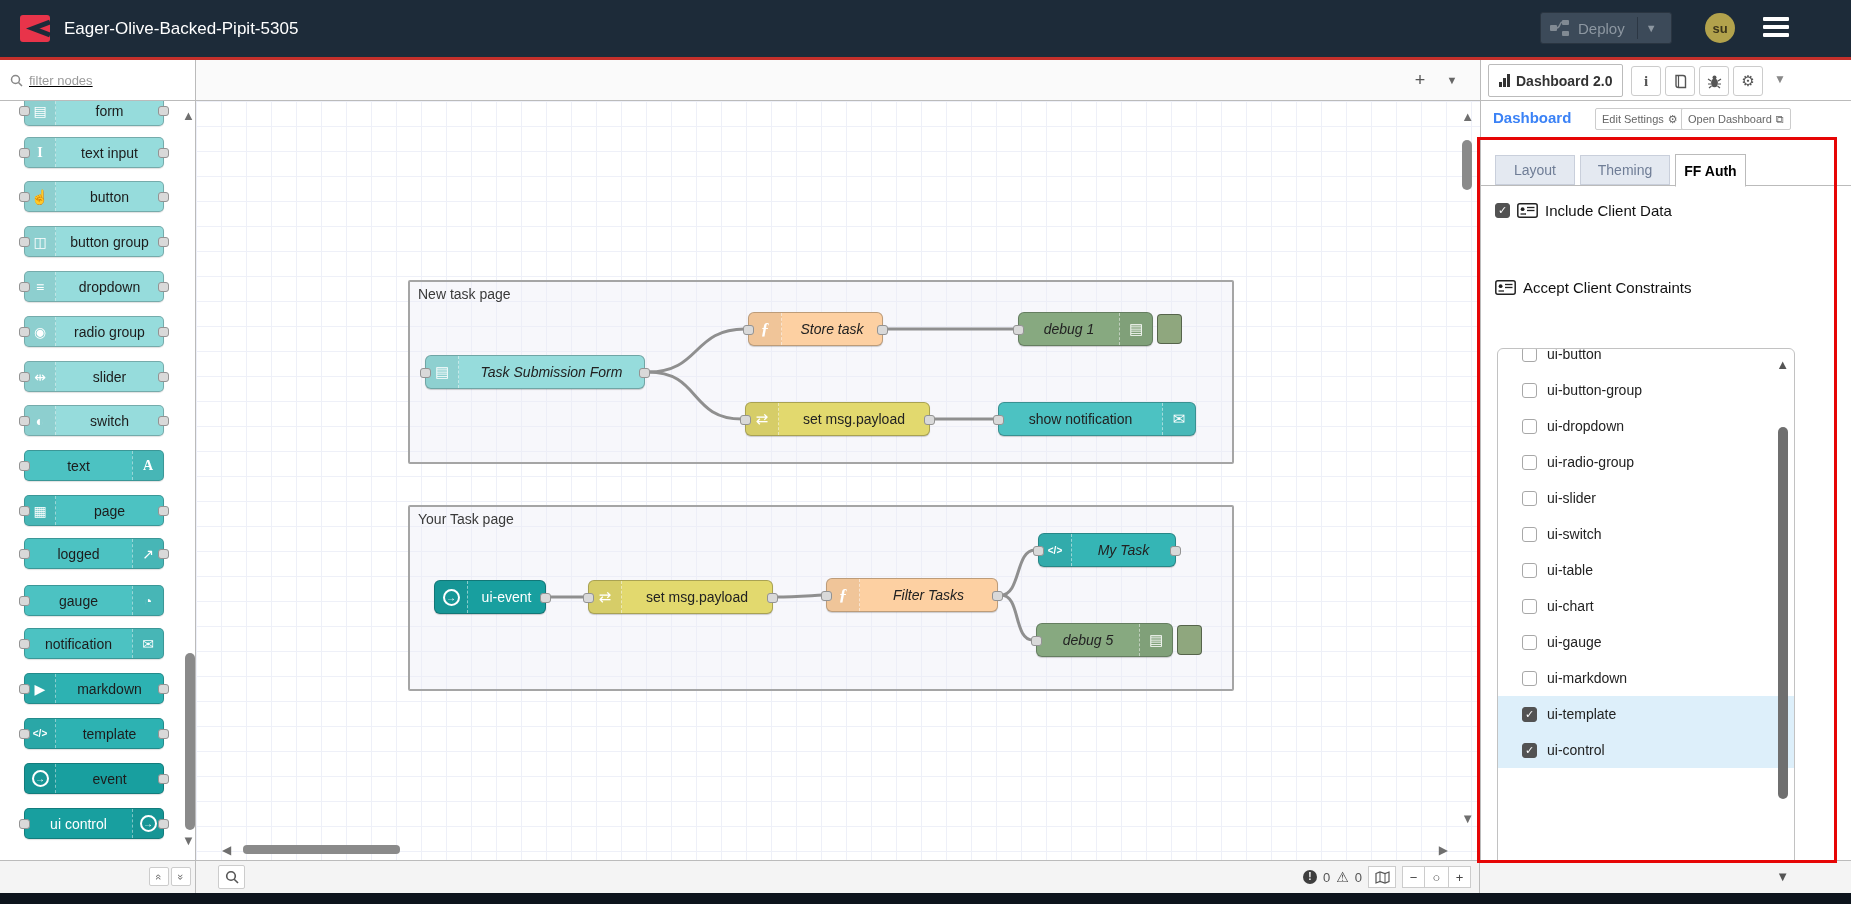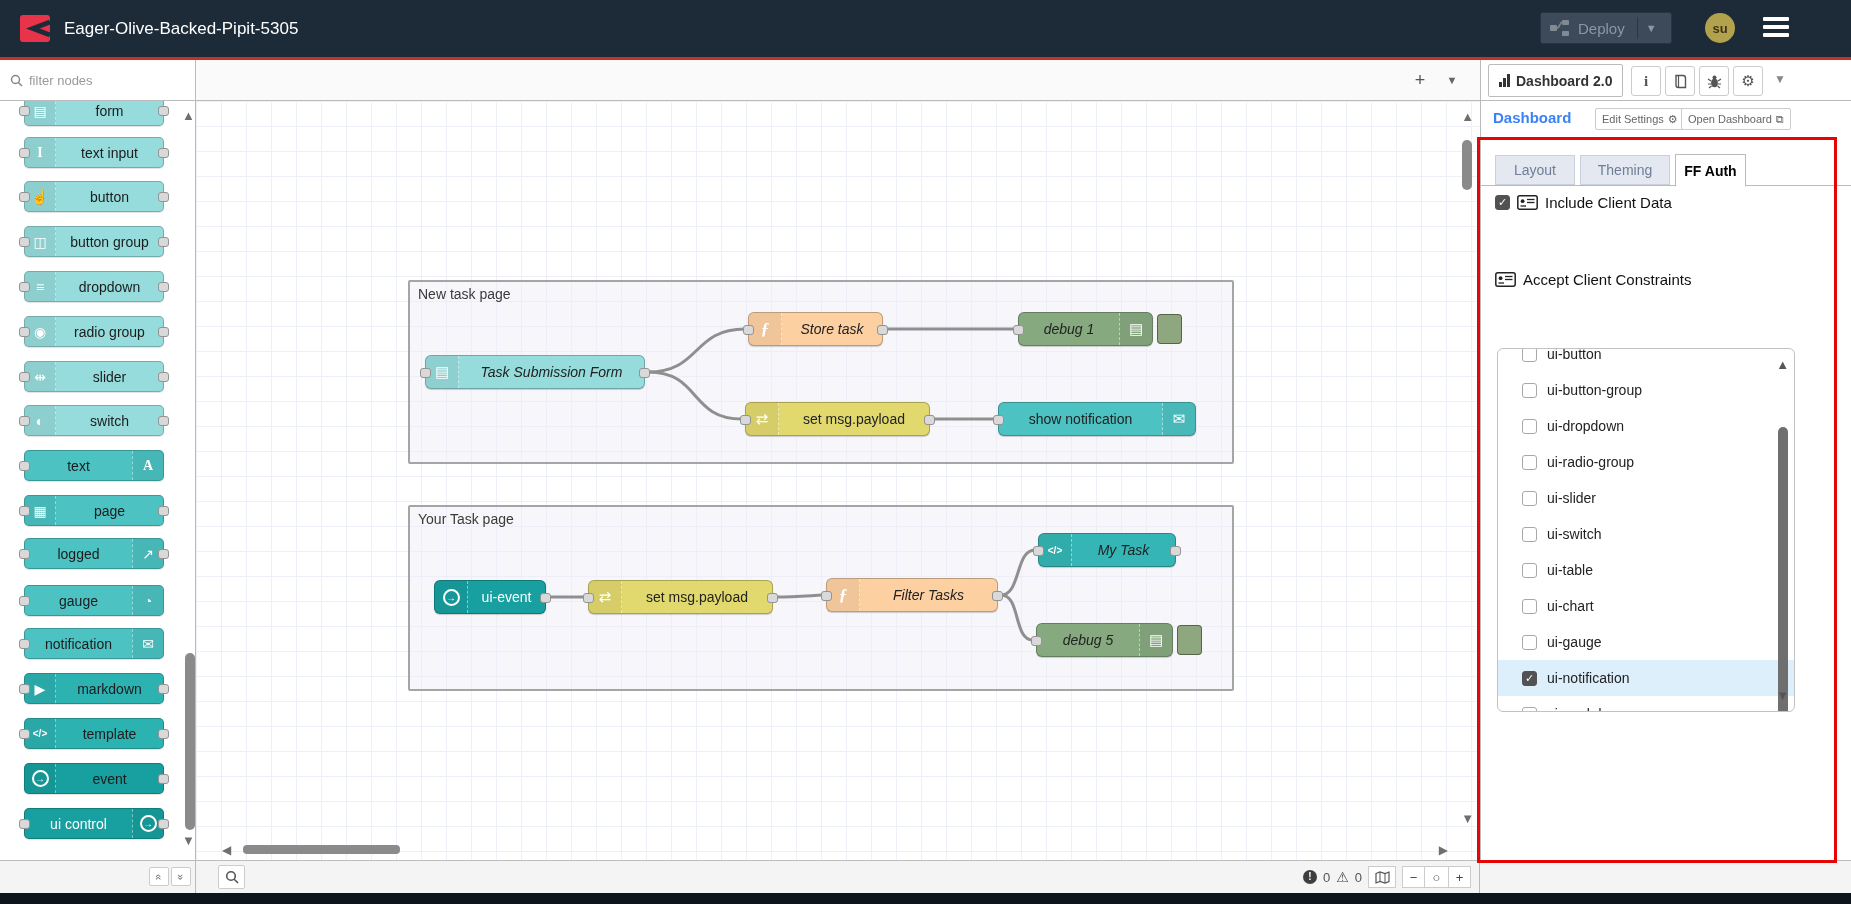--- a/index.html
+++ b/index.html
@@ -17,21 +17,21 @@
   .dep-ico{margin-left:9px;}
   .avatar{position:absolute;right:116px;top:13px;width:30px;height:30px;border-radius:50%;
           background:#b2a24c;color:#3c351a;font-weight:bold;font-size:13px;display:flex;
           align-items:center;justify-content:center;}
   .burger{position:absolute;right:62px;top:17px;width:26px;height:22px;cursor:pointer;}
   .burger div{height:4px;background:#fff;border-radius:1px;margin-bottom:4px;}
   
   .tbar{position:absolute;left:0;top:57px;width:100%;height:44px;border-top:3px solid #c5302b;
         border-bottom:1px solid #bbb;background:#fafafa;box-sizing:border-box;}
   .psearch{position:absolute;left:0;top:0;width:196px;height:40px;background:#fff;
-           border-right:1px solid #bbb;box-sizing:border-box;display:flex;align-items:center;}
+           border-right:1px solid #bbb;box-sizing:border-box;display:flex;align-items:center;text-decoration:underline;}
   .psearch .mag{margin:0 6px 0 10px;}
   .psearch .ph{color:#9a9a9a;font-size:13px;}
   .flowtab{position:absolute;left:198px;top:0;width:188px;height:41px;background:#fff;
            border-left:1px solid #bbb;border-right:1px solid #bbb;box-sizing:border-box;
            line-height:41px;padding-left:14px;font-size:14px;color:#333;z-index:5;}
   .tb-plus{position:absolute;left:1408px;top:8px;width:24px;height:24px;text-align:center;
            line-height:24px;color:#555;font-size:18px;cursor:pointer;}
   .tb-caret{position:absolute;left:1442px;top:10px;width:20px;height:20px;color:#666;font-size:11px;
             line-height:20px;text-align:center;cursor:pointer;}
   .sb-tabs{position:absolute;left:1480px;top:0;width:371px;height:40px;border-left:1px solid #bbb;background:#fff;}
@@ -107,29 +107,29 @@
             box-sizing:border-box;cursor:pointer;white-space:nowrap;}
   .redbox{position:absolute;left:-4px;top:36px;width:360px;height:726px;border:3px solid #e60505;
           box-sizing:border-box;z-index:40;pointer-events:none;}
   .ptabs{position:absolute;left:0;top:49px;width:100%;height:36px;}
   .ptabs .underline{position:absolute;left:0;right:0;bottom:0;height:1px;background:#bbb;}
   .ptab{position:absolute;top:5px;height:30px;box-sizing:border-box;border:1px solid #c9cfdb;
         background:#e4e9f1;color:#6f7d96;font-size:14px;display:flex;align-items:center;
         justify-content:center;cursor:pointer;}
   .ptab.active{top:4px;height:33px;background:#fff;border:1px solid #bbb;border-bottom:1px solid #fff;
         color:#000;font-weight:bold;z-index:2;}
-  .chk-row{position:absolute;left:14px;display:flex;align-items:center;gap:7px;font-size:15px;color:#111;}
+  .chk-row{position:absolute;left:14px;display:flex;align-items:center;gap:7px;font-size:15px;color:#111;margin-top:8px;}
   .cb{width:15px;height:15px;border:1px solid #a8a8a8;border-radius:3px;background:#fff;
       box-sizing:border-box;display:inline-flex;align-items:center;justify-content:center;flex:none;cursor:pointer;}
   .cb.checked, .nt-row.checked .cb{background:#525252;border-color:#525252;}
   .cb.checked::after, .nt-row.checked .cb::after{content:"✓";color:#fff;font-size:11px;line-height:1;}
   .help{position:absolute;left:14px;width:340px;font-size:13px;font-style:italic;color:#a8a8a8;line-height:1.18;}
   .info-i{display:inline-block;width:13px;height:13px;border-radius:50%;background:#9a9a9a;color:#fff;
           font-size:10px;font-weight:bold;text-align:center;line-height:13px;font-style:normal;margin-right:3px;}
-  .ntlist{position:absolute;left:16px;top:247px;width:298px;height:364px;border:1px solid #c2c2c2;
+  .ntlist{position:absolute;left:16px;top:247px;width:298px;height:545px;border:1px solid #c2c2c2;
           border-radius:6px;box-sizing:border-box;overflow:hidden;background:#fff;}
   .nt-row{height:36px;display:flex;align-items:center;gap:10px;padding-left:24px;font-size:14px;color:#222;}
   .nt-row:first-child{margin-top:-13px;}
   .nt-row.checked{background:#ddeffa;}
   .nt-up{position:absolute;right:5px;top:8px;color:#555;font-size:13px;z-index:3;}
   .nt-thumb{position:absolute;right:6px;top:78px;width:10px;height:372px;background:#6f6f6f;border-radius:5px;z-index:3;}
   .nt-dn{position:absolute;right:5px;bottom:8px;color:#555;font-size:13px;z-index:3;}
   
   .foot{position:absolute;left:0;top:860px;width:100%;height:33px;background:#f4f4f4;
         border-top:1px solid #bbb;box-sizing:border-box;}
@@ -495,24 +495,20 @@
             <span>ui-table</span>
           </div>
         <div class="nt-row">
             <span class="cb"></span>
             <span>ui-chart</span>
           </div>
         <div class="nt-row">
             <span class="cb"></span>
             <span>ui-gauge</span>
           </div>
-        <div class="nt-row checked">
-            <span class="cb"></span>
-            <span>ui-notification</span>
-          </div>
         <div class="nt-row">
             <span class="cb"></span>
             <span>ui-markdown</span>
           </div>
         <div class="nt-row checked">
             <span class="cb"></span>
             <span>ui-template</span>
           </div>
         <div class="nt-row checked">
             <span class="cb"></span>

